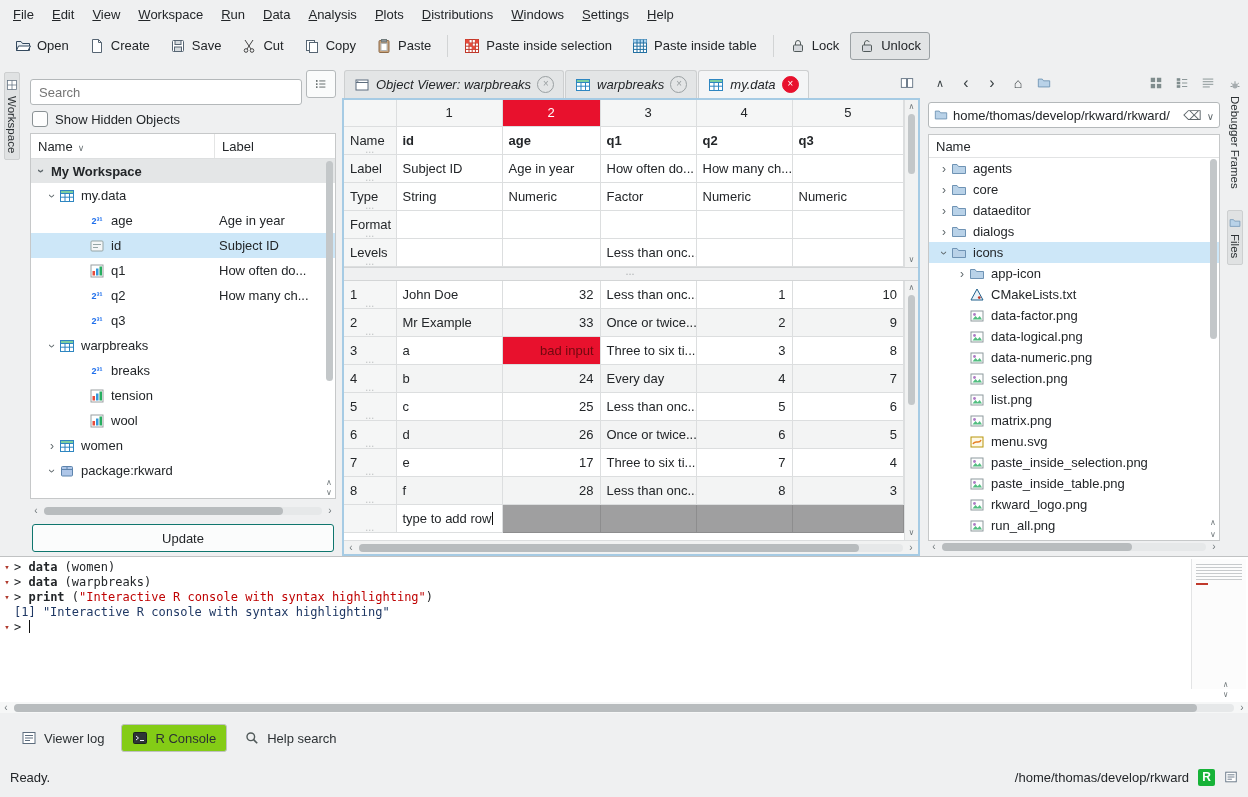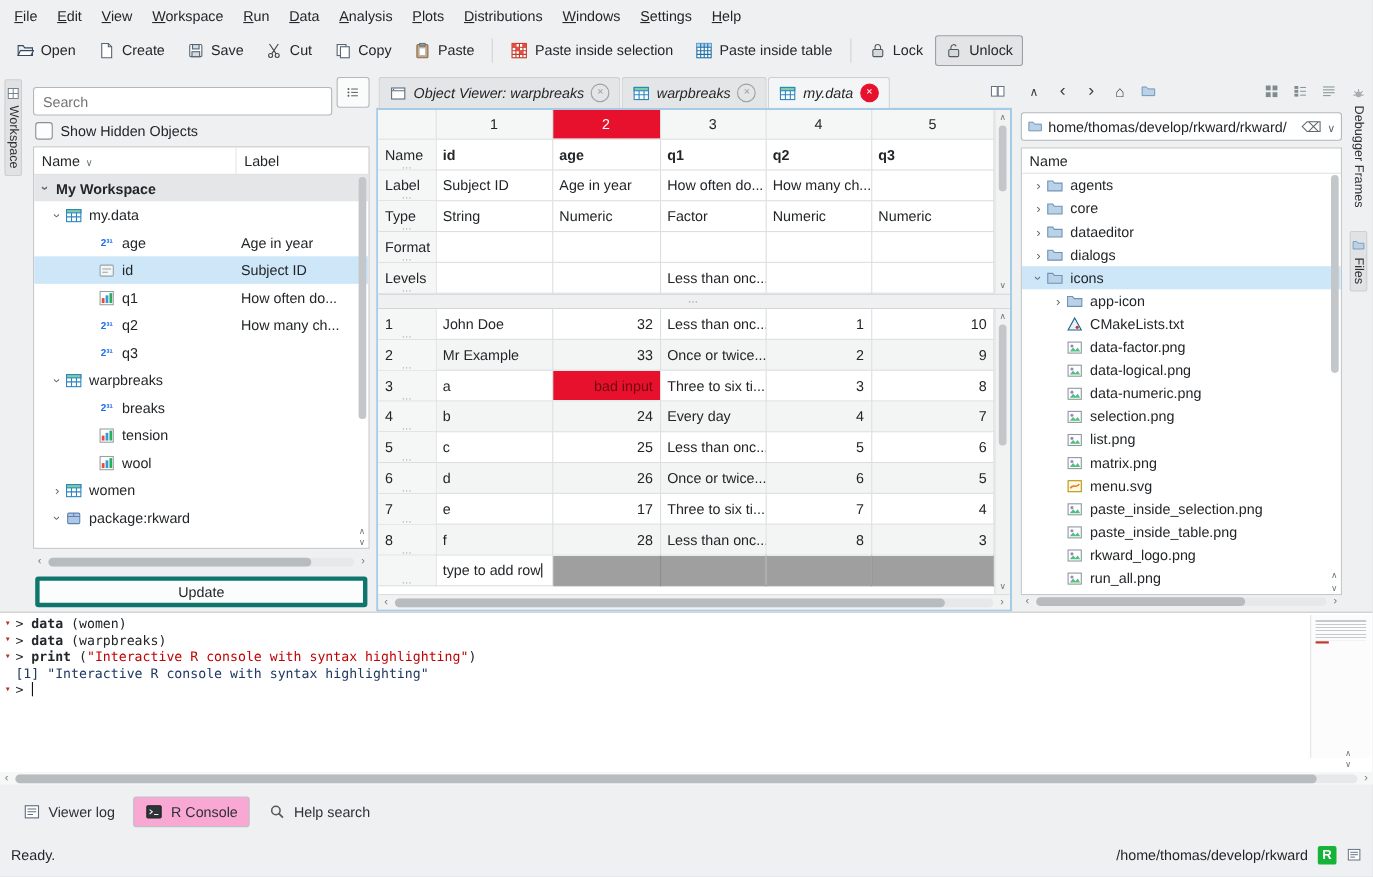--- a/index.html
+++ b/index.html
@@ -61,21 +61,21 @@
   .vhandle{width:7px;background:#c3c7c9;border-radius:4px;flex:none;}
   .va{font-size:8px;color:#70787b;line-height:10px;flex:none;}
   .va.u::before{content:"∧";}
   .va.d::before{content:"∨";}
   .hscroll{height:11px;flex:none;display:flex;align-items:center;gap:3px;padding:0 1px;}
   .sarr{width:10px;text-align:center;font-size:10px;color:#70787b;line-height:11px;flex:none;}
   .sarr.l::before{content:"‹";}
   .sarr.r::before{content:"›";}
   .strack{flex:1;height:8px;background:#e6e8e9;border-radius:4px;position:relative;}
   .shandle{position:absolute;top:0;left:0;height:8px;background:#b8bcbe;border-radius:4px;}
-  .update{height:28px;margin:2px 2px 0 2px;border:4px solid #0f766e;border-radius:3px;background:#fbfcfc;font:inherit;color:#232629;flex:none;}
+  .update{height:28px;margin:2px 2px 0 2px;border:1px solid #0f766e;border-radius:3px;background:#fbfcfc;font:inherit;color:#232629;flex:none;}
 
   
   .cpanel{flex:1;min-width:0;display:flex;flex-direction:column;padding:6px 2px 0 2px;}
   .tabbar{height:28px;flex:none;display:flex;align-items:flex-end;padding-left:2px;position:relative;}
   .tab{height:27px;display:flex;align-items:center;gap:6px;padding:0 9px;background:#e3e5e6;
        border:1px solid #cdcfd0;border-bottom:none;border-radius:3px 3px 0 0;margin-right:1px;max-width:230px;font-style:italic;}
   .tab.active{background:#f4f5f6;}
   .tab .tlbl{white-space:nowrap;overflow:hidden;}
   .tclose{width:15px;height:15px;border-radius:50%;border:1px solid #9aa0a2;color:#9aa0a2;
           font-size:10px;line-height:13px;text-align:center;flex:none;}
@@ -147,21 +147,21 @@
   .str{color:#bf0303;}
   .out{color:#1f3864;}
   .minimap{position:absolute;top:2px;right:2px;width:54px;height:130px;border-left:1px solid #e3e4e5;background:#fcfcfc;}
   .mmtxt{margin:3px 4px 0 4px;height:20px;background:repeating-linear-gradient(#fcfcfc 0 2px,#c7cacc 2px 3px);}
   .mmred{width:12px;height:2px;background:#c0392b;margin:1px 0 0 4px;}
   .mmarrows{position:absolute;bottom:2px;right:20px;display:flex;flex-direction:column;align-items:center;}
 
   
   .btabs{height:39px;flex:none;display:flex;align-items:flex-end;gap:6px;padding:0 0 5px 10px;}
   .btab{height:26px;display:flex;align-items:center;gap:7px;padding:0 10px;border-radius:3px;border:1px solid transparent;color:#2c3134;}
-  .btab.active{background:#f9a8d4;border-color:#bec1c2;}
+  .btab.active{background:#84cc16;border-color:#bec1c2;}
 
   
   .statusbar{height:40px;flex:none;display:flex;align-items:center;gap:9px;padding:0 10px;justify-content:space-between;}
   .sspacer{flex:1;}
   .rbadge{width:17px;height:17px;background:#17b338;color:#fff;font-weight:bold;font-size:12px;
         display:flex;align-items:center;justify-content:center;border-radius:2px;}
 </style>
 </head>
 <body>
 

